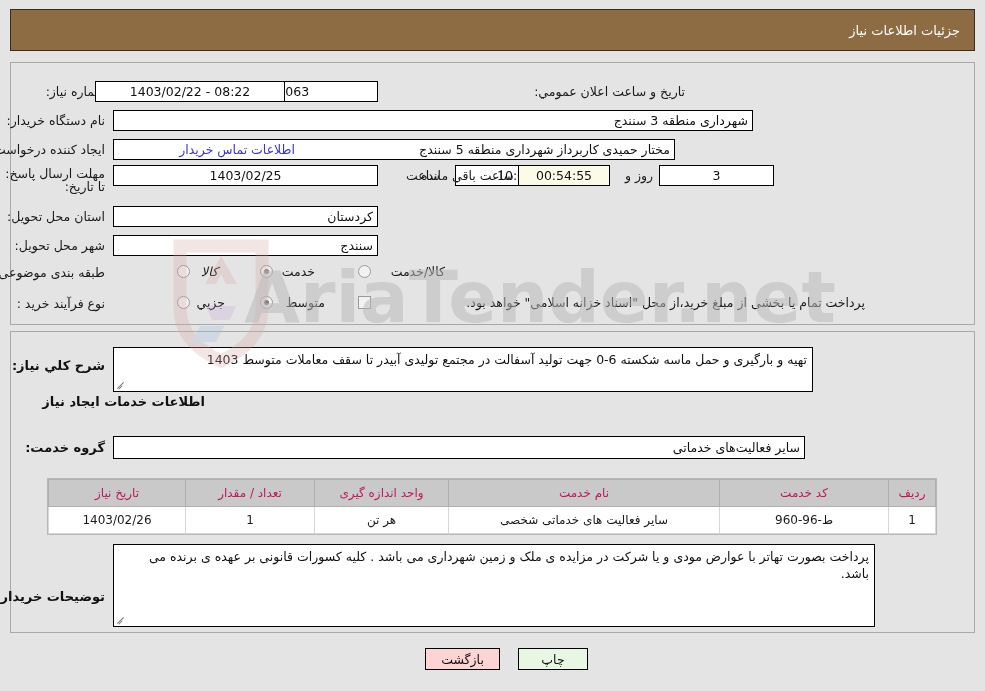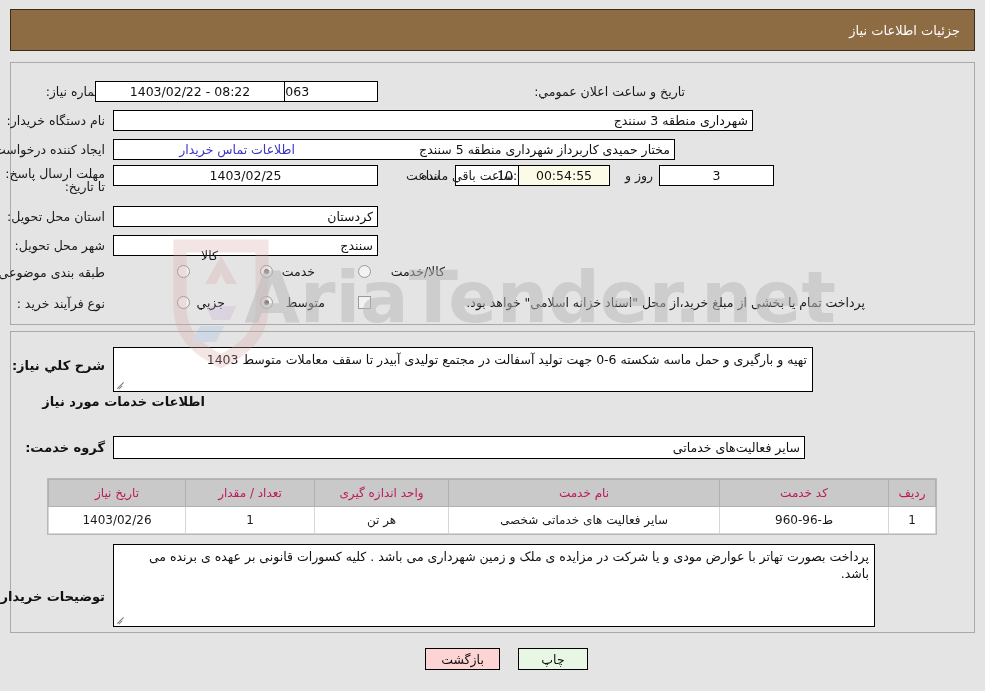--- a/index.html
+++ b/index.html
@@ -269,21 +269,21 @@
 
 <div class="lbl" style="top:209px; right:880px; width:105px;">استان محل تحویل:</div>
 <div class="fld right" style="top:206px; right:607px; width:265px;">کردستان</div>
 
 <div class="lbl" style="top:238px; right:880px; width:105px;">شهر محل تحویل:</div>
 <div class="fld right" style="top:235px; right:607px; width:265px;">سنندج</div>
 
 <div class="lbl" style="top:265px; right:880px; width:110px;">طبقه بندی موضوعی:</div>
 
 <div class="radio" style="top:265px; right:795px;"></div>
-<div class="plain" style="top:248px; right:767px;">کالا</div>
+<div class="plain" style="top:264px; right:767px;font-style:italic;">کالا</div>
 
 <div class="radio on" style="top:265px; right:712px;"></div>
 <div class="plain" style="top:264px; right:670px;">خدمت</div>
 
 <div class="radio" style="top:265px; right:614px;"></div>
 <div class="plain" style="top:264px; right:540px;">کالا/خدمت</div>
 
 <div class="lbl" style="top:296px; right:880px; width:110px;">نوع فرآیند خرید :</div>
 
 <div class="radio" style="top:296px; right:795px;"></div>
@@ -299,21 +299,21 @@
 
 <div class="bold-lbl" style="top:358px; right:880px; width:95px;">شرح کلي نیاز:</div>
 <div class="ta" style="top:347px; right:172px; width:700px; height:45px;">
   <span>تهیه و بارگیری و حمل ماسه شکسته  6-0  جهت تولید آسفالت در مجتمع تولیدی آبیدر تا سقف معاملات متوسط 1403</span>
   <span class="ta-grip">
       <i class="a"></i>
       <i class="b"></i>
     </span>
 </div>
 
-<div class="section-title" style="top:394px; right:780px;">اطلاعات خدمات مورد نیاز</div>
+<div class="section-title" style="top:394px; right:780px;">اطلاعات خدمات ایجاد نیاز</div>
 
 <div class="bold-lbl" style="top:440px; right:880px; width:90px;">گروه خدمت:</div>
 <div class="fld right" style="top:436px; right:180px; width:692px; height:23px;">سایر فعالیت‌های خدماتی</div>
 
 <div class="tbl-wrap">
   <table class="grid">
     <thead>
       <tr>
         <th style="width:38px;">ردیف</th>
         <th style="width:160px;">کد خدمت</th>

